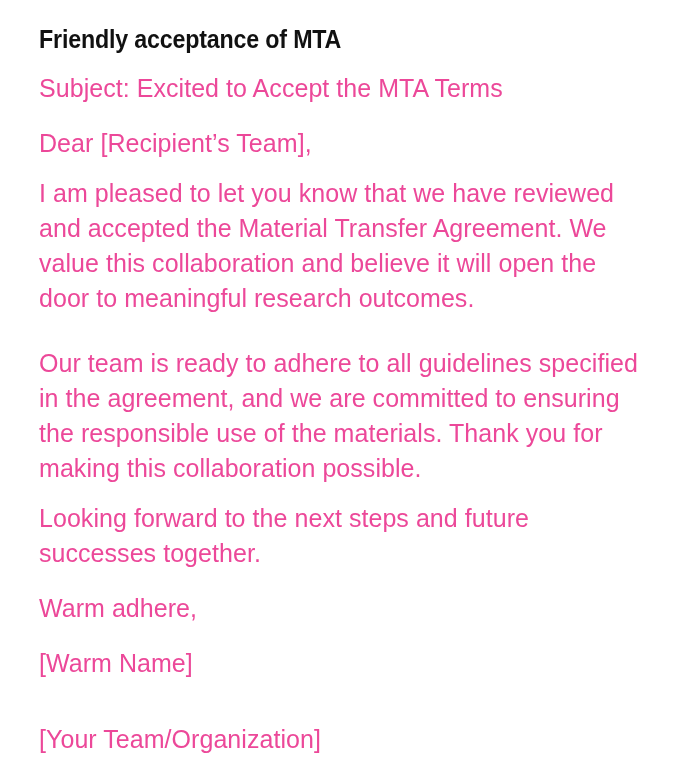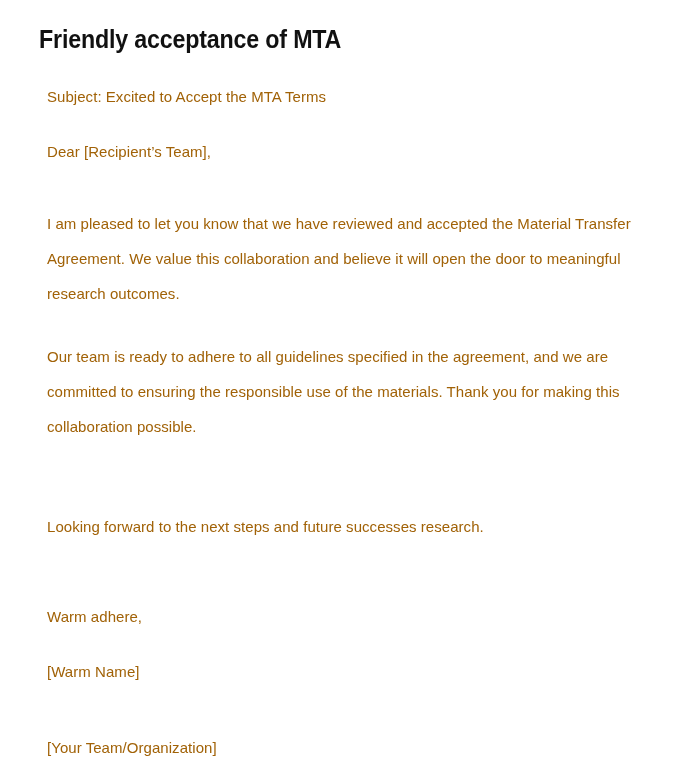--- a/index.html
+++ b/index.html
@@ -47,33 +47,33 @@
     position: absolute;
     top: 24px;
     left: 0;
     white-space: nowrap;
   }
 
   .body-block {
     position: absolute;
     left: 0;
     width: 600px;
-    font-size: 15px;
+    font-size: 25px;
     line-height: 35px;
-    color: #a16207;
+    color: #ec4899;
     font-weight: 400;
     letter-spacing: 0.05px;
-    margin: 8px;
+    margin: 0;
     padding: 0;
   }
 
   .p-subject  { top: 71px;  }
   .p-greeting { top: 126px; }
-  .p-body1    { top: 198px; width: 605px; }
-  .p-body2    { top: 331px; width: 605px; }
+  .p-body1    { top: 176px; width: 605px; }
+  .p-body2    { top: 346px; width: 605px; }
   .p-closing1 { top: 501px; width: 560px; }
   .p-signoff  { top: 591px; }
   .p-name     { top: 646px; }
   .p-org      { top: 722px; }
 </style>
 </head>
 <body>
 
 <div class="page">
   <div class="doc">
@@ -81,21 +81,21 @@
     <h1 class="doc-title">Friendly acceptance of MTA</h1>
 
     <p class="body-block p-subject">Subject: Excited to Accept the MTA Terms</p>
 
     <p class="body-block p-greeting">Dear [Recipient’s Team],</p>
 
     <p class="body-block p-body1">I am pleased to let you know that we have reviewed and accepted the Material Transfer Agreement. We value this collaboration and believe it will open the door to meaningful research outcomes.</p>
 
     <p class="body-block p-body2">Our team is ready to adhere to all guidelines specified in the agreement, and we are committed to ensuring the responsible use of the materials. Thank you for making this collaboration possible.</p>
 
-    <p class="body-block p-closing1">Looking forward to the next steps and future successes research.</p>
+    <p class="body-block p-closing1">Looking forward to the next steps and future successes together.</p>
 
     <p class="body-block p-signoff">Warm adhere,</p>
 
     <p class="body-block p-name">[Warm Name]</p>
 
     <p class="body-block p-org">[Your Team/Organization]</p>
 
   </div>
 </div>
 

